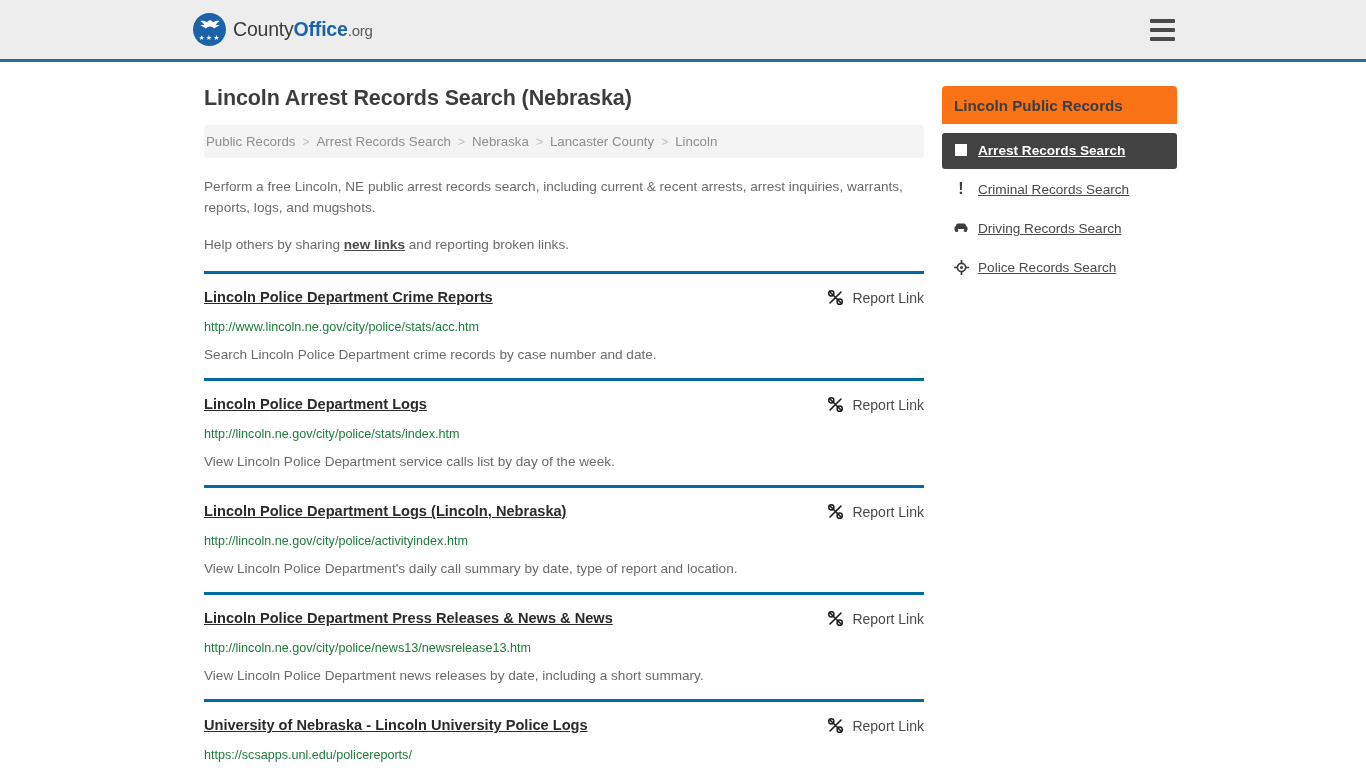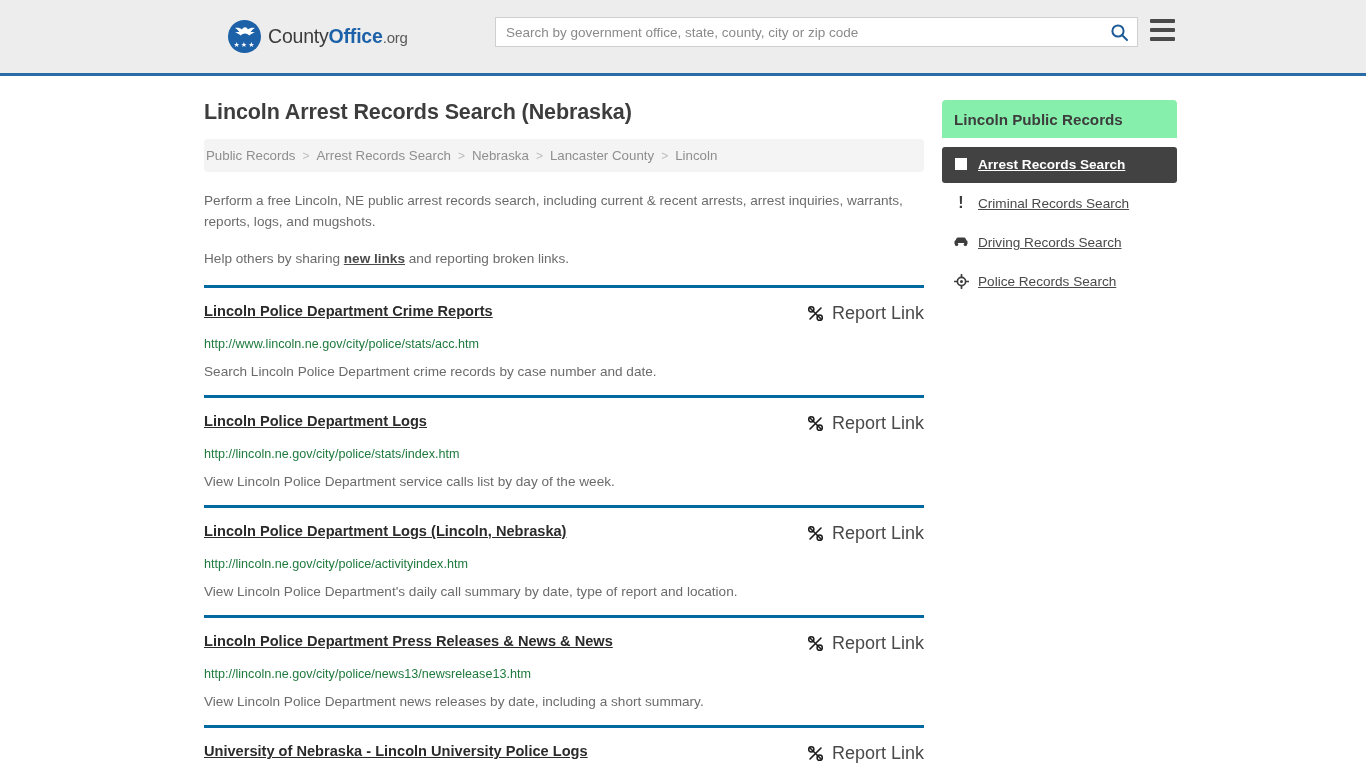--- a/index.html
+++ b/index.html
@@ -5,27 +5,26 @@
   * { box-sizing: border-box; margin: 0; padding: 0; }
   html, body {
     width: 1366px; height: 768px;
     background: #ffffff;
     font-family: "Liberation Sans", sans-serif;
     overflow: hidden;
   }
 
   
   .header {
-    height: 76px;
+    height: 62px;
     background: #ededed;
     border-bottom: 3px solid #2a6ca8;
     display: flex;
     align-items: center;
     position: relative;
-    padding-left: 35px;
   }
   .logo-wrap {
     display: flex;
     align-items: center;
     margin-left: 193px;
     gap: 7px;
   }
   .logo-mark {
     width: 33px; height: 33px;
     border-radius: 50%;
@@ -181,41 +180,41 @@
   }
   .report {
     display: flex;
     align-items: center;
     gap: 8px;
     flex: 0 0 auto;
     cursor: pointer;
     padding-top: 1px;
   }
   .report-label {
-    font-size: 18px;
+    font-size: 14px;
     color: #4a4a4a;
   }
   .entry-url {
     font-size: 12.6px;
     color: #1f7a3d;
     margin-top: 12px;
     line-height: 16px;
     word-break: break-all;
     cursor: pointer;
   }
   .entry-desc {
     font-size: 13.6px;
     color: #6b6b6b;
     margin-top: 10px;
     line-height: 20px;
   }
 
   
   .side-head {
-    background: #86efac;
+    background: #f97316;
     border-radius: 4px 4px 0 0;
     height: 38px;
     display: flex;
     align-items: center;
     padding: 0 12px;
     font-size: 15.2px;
     font-weight: bold;
     color: #3d3d3d;
     margin-bottom: 9px;
   }
@@ -268,29 +267,20 @@
   <div class="logo-wrap">
     <div class="logo-mark">
       <svg class="bird" viewBox="0 0 22 11" xmlns="http://www.w3.org/2000/svg">
         <path d="M11 1.2 C9.4 1.2 8.4 2.4 8.1 3.6 C6.6 2.2 4.2 1.6 1.2 1.9 C3.2 3.2 4.6 4.6 5.6 6.2 C3.9 5.8 2.4 5.9 1 6.5 C3.4 7.1 5.2 8.2 6.6 9.6 C8 8.3 9.4 7.6 11 7.6 C12.6 7.6 14 8.3 15.4 9.6 C16.8 8.2 18.6 7.1 21 6.5 C19.6 5.9 18.1 5.8 16.4 6.2 C17.4 4.6 18.8 3.2 20.8 1.9 C17.8 1.6 15.4 2.2 13.9 3.6 C13.6 2.4 12.6 1.2 11 1.2 Z" fill="#ffffff"></path>
       </svg>
       <div class="stars">★★★</div>
     </div>
     <div class="logo-text"><span class="c">County</span><span class="b">Office</span><span class="org">.org</span></div>
   </div>
 
-  <div class="search-wrap">
-    <input class="search-input" type="text" placeholder="Search by government office, state, county, city or zip code" style="">
-    <button class="search-btn">
-      <svg width="19" height="19" viewBox="0 0 19 19">
-        <circle cx="8" cy="8" r="5.6" stroke="#1d5a96" stroke-width="2" fill="none"></circle>
-        <line x1="12.2" y1="12.2" x2="17" y2="17" stroke="#1d5a96" stroke-width="2" stroke-linecap="round"></line>
-      </svg>
-    </button>
-  </div>
 
   <div class="hamburger">
     <span></span>
     <span></span>
     <span></span>
   </div>
 </div>
 
 <div class="page">
 

